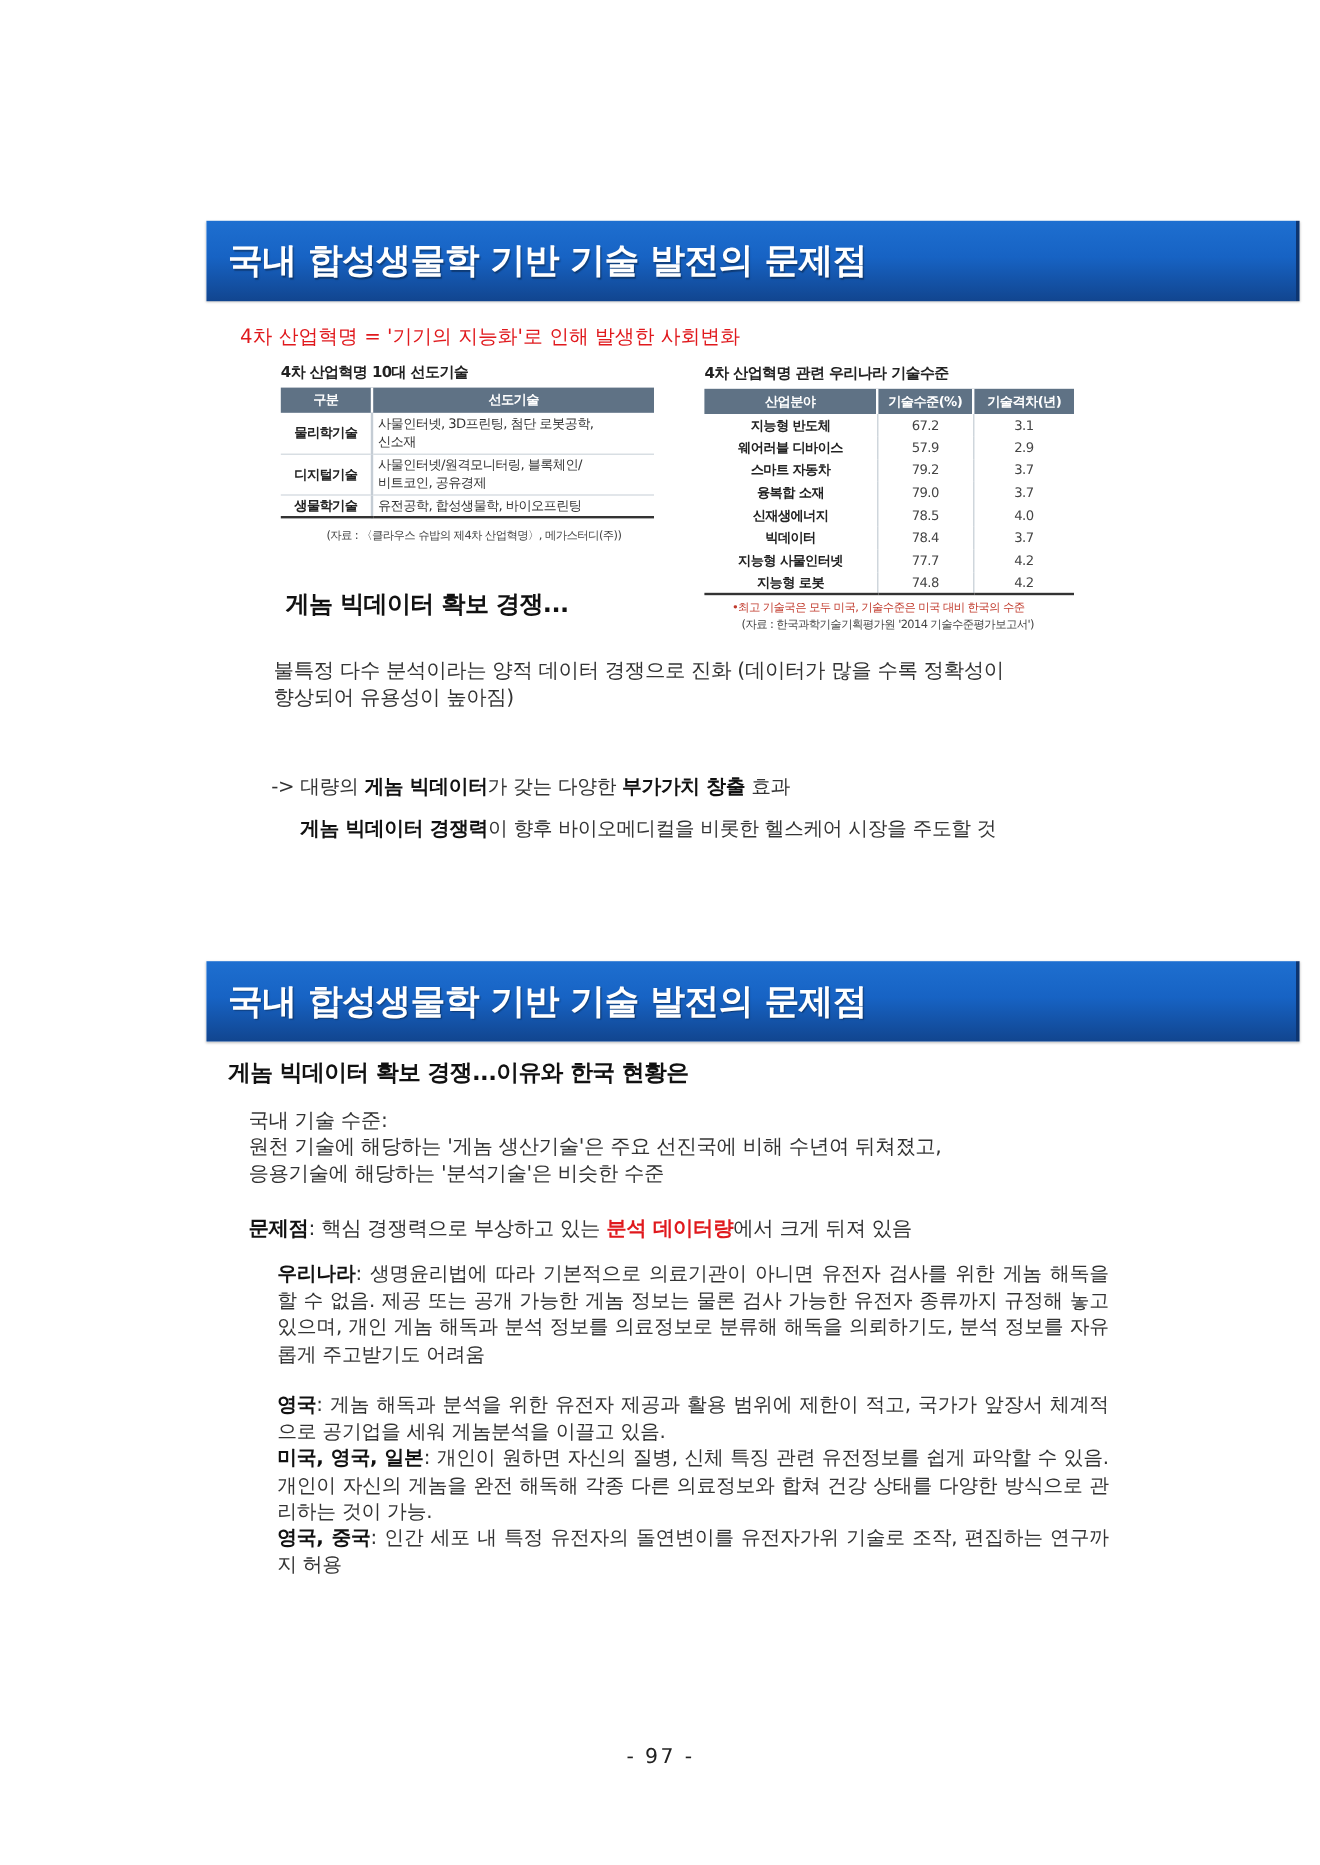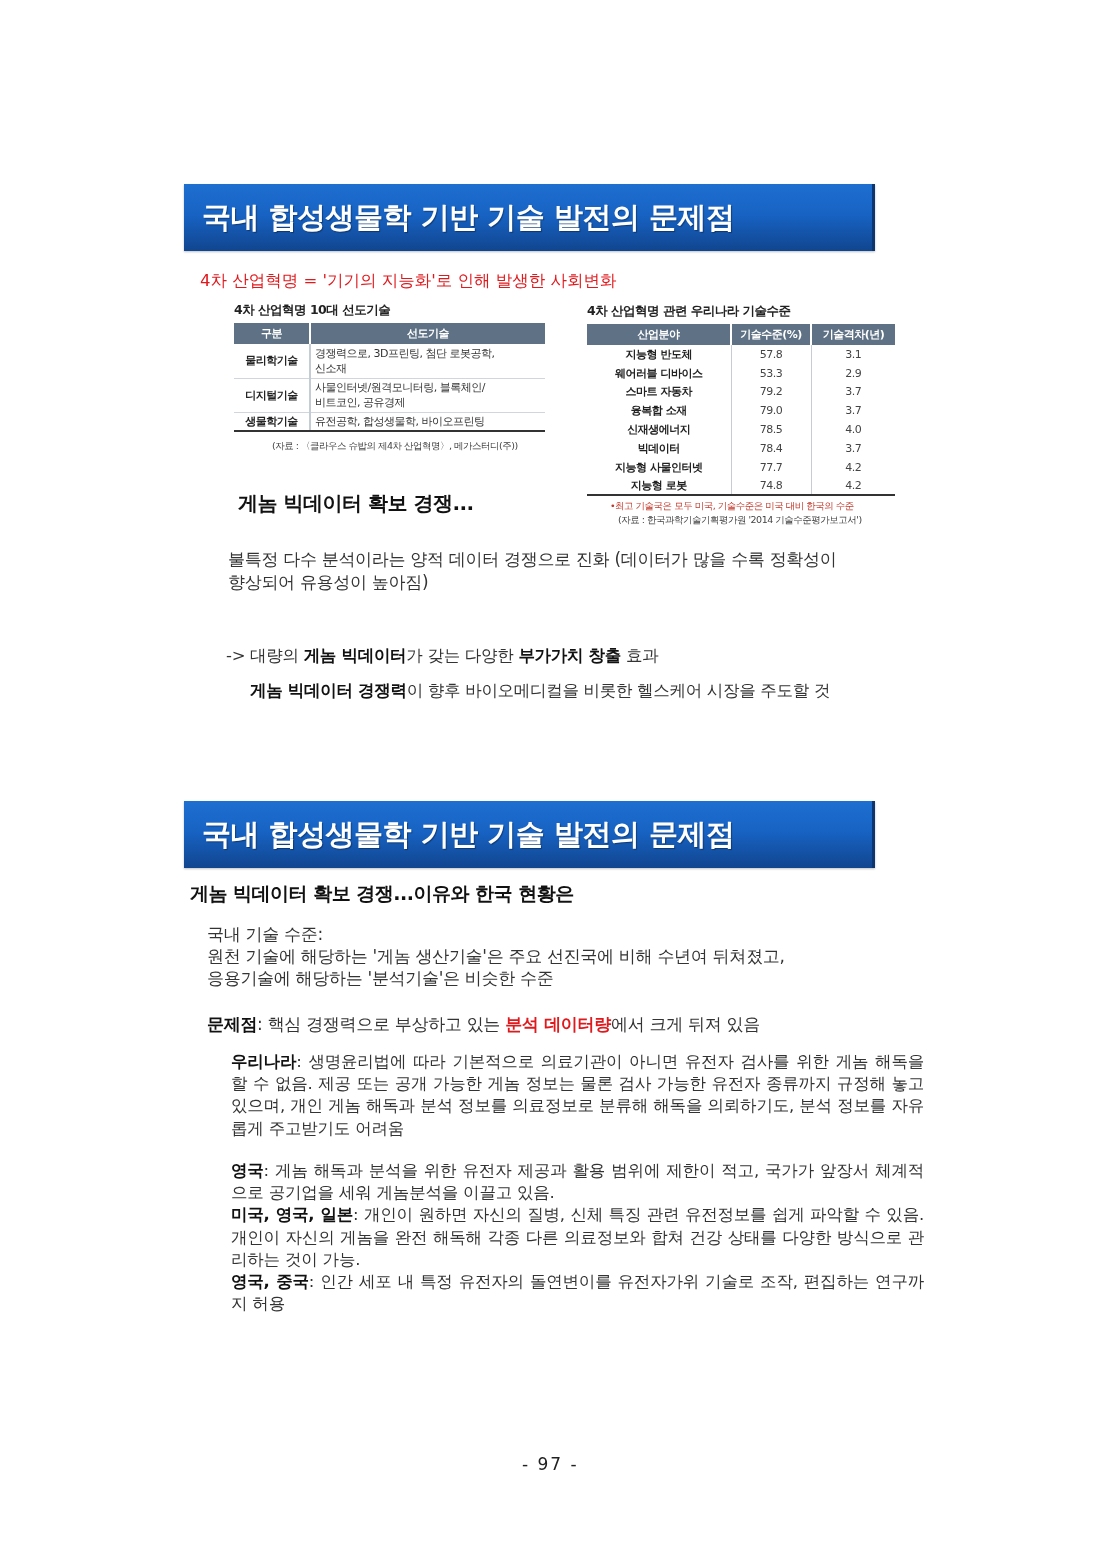--- a/index.html
+++ b/index.html
@@ -1,21 +1,21 @@
 <!DOCTYPE html>
 <html><head>
   <meta charset="utf-8">
   <style>
     * { box-sizing: border-box; margin: 0; padding: 0; }
     html, body { width: 1100px; height: 1554px; background: #ffffff; }
     body { position: relative; font-family: "DejaVu Sans", "Liberation Sans", sans-serif; color: #222; overflow: hidden; }
 
     .slide { position: absolute; left: 172px; width: 767px; }
     .slide-header {
-      position: absolute; left: 12px; width: 691px; height: 67px;
+      position: absolute; left: 0; width: 911px; height: 67px;
       background: linear-gradient(180deg, #1e6fd0 0%, #1763c4 45%, #11458f 100%);
       border-right: 3px solid #0d3570;
       box-shadow: 0 1px 2px rgba(0,0,0,0.25);
       padding-left: 21px;
     }
     .slide-header .title {
       position: absolute; left: 18px; top: 14px;
       color: #ffffff; font-size: 29px; font-weight: bold; letter-spacing: -0.5px;
       text-shadow: 1px 1px 1px rgba(0,0,0,0.35);
       white-space: nowrap;
@@ -70,21 +70,21 @@
       <thead>
         <tr>
           <th style="width:76px;">구분</th>
           <th>선도기술</th>
         </tr>
       </thead>
       <tbody>
         <tr>
           <td class="cat" style="height:34px;">물리학기술</td>
           <td>
-            <div>경쟁력으로, 3D프린팅, 첨단 로봇공학,</div>
+            <div>사물인터넷, 3D프린팅, 첨단 로봇공학,</div>
             <div>신소재</div>
           </td>
         </tr>
         <tr>
           <td class="cat" style="height:34px;">디지털기술</td>
           <td>
             <div>사물인터넷/원격모니터링, 블록체인/</div>
             <div>비트코인, 공유경제</div>
           </td>
         </tr>
@@ -105,26 +105,26 @@
       <thead>
         <tr>
           <th style="width:144px;">산업분야</th>
           <th style="width:80px;">기술수준(%)</th>
           <th>기술격차(년)</th>
         </tr>
       </thead>
       <tbody>
         <tr>
             <td class="field">지능형 반도체</td>
-            <td class="num">57.8</td>
+            <td class="num">67.2</td>
             <td class="num">3.1</td>
           </tr>
         <tr>
             <td class="field">웨어러블 디바이스</td>
-            <td class="num">53.3</td>
+            <td class="num">57.9</td>
             <td class="num">2.9</td>
           </tr>
         <tr>
             <td class="field">스마트 자동차</td>
             <td class="num">79.2</td>
             <td class="num">3.7</td>
           </tr>
         <tr>
             <td class="field">융복합 소재</td>
             <td class="num">79.0</td>

